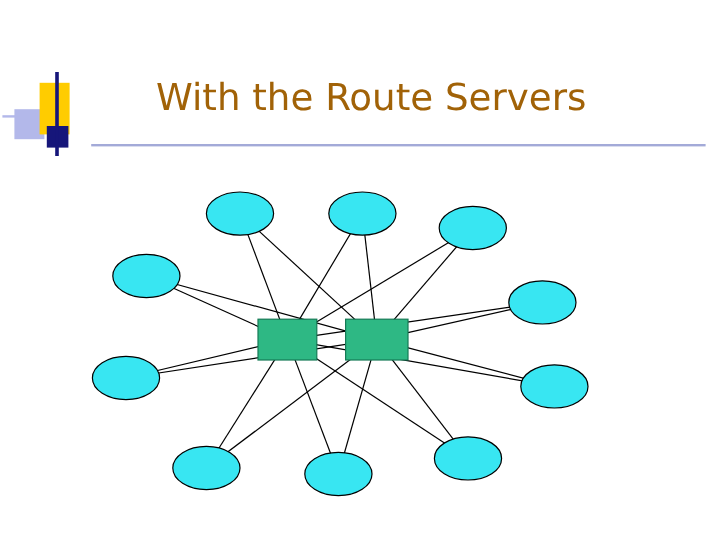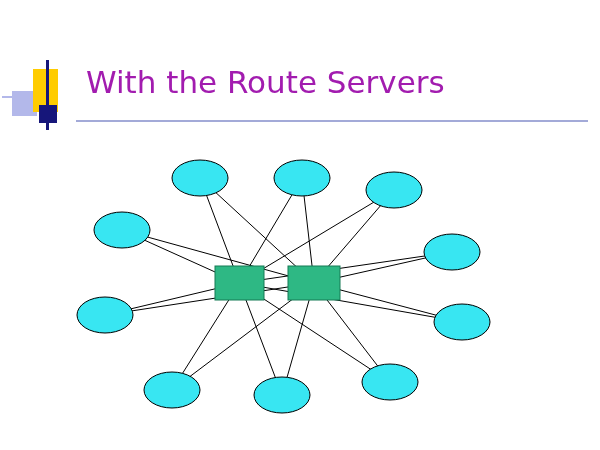--- a/index.html
+++ b/index.html
@@ -47,21 +47,21 @@
 <body>
 
 <div class="slide">
 
   <div class="decor decor-line-left" style="background: rgb(179, 184, 234);"></div>
   <div class="decor decor-periwinkle" style="background: rgb(179, 184, 234);"></div>
   <div class="decor decor-yellow" style="background: rgb(255, 204, 0);"></div>
   <div class="decor decor-navy-square" style="background: rgb(22, 22, 122);"></div>
   <div class="decor decor-vline" style="background: rgb(22, 22, 122);"></div>
 
-  <div class="slide-title" style="color: #a21caf;">With the Route Servers</div>
+  <div class="slide-title" style="color: #a16207; margin-left: 44px;">With the Route Servers</div>
   <div class="decor title-rule" style="background: rgb(163, 170, 216);"></div>
 
   <svg id="diagram" viewBox="0 0 600 450" xmlns="http://www.w3.org/2000/svg">
       <line x1="200" y1="178" x2="239.5" y2="283" stroke="#000000" stroke-width="1"></line>
       <line x1="200" y1="178" x2="314" y2="283" stroke="#000000" stroke-width="1"></line>
       <line x1="302" y1="178" x2="239.5" y2="283" stroke="#000000" stroke-width="1"></line>
       <line x1="302" y1="178" x2="314" y2="283" stroke="#000000" stroke-width="1"></line>
       <line x1="394" y1="190" x2="239.5" y2="283" stroke="#000000" stroke-width="1"></line>
       <line x1="394" y1="190" x2="314" y2="283" stroke="#000000" stroke-width="1"></line>
       <line x1="122" y1="230" x2="239.5" y2="283" stroke="#000000" stroke-width="1"></line>

